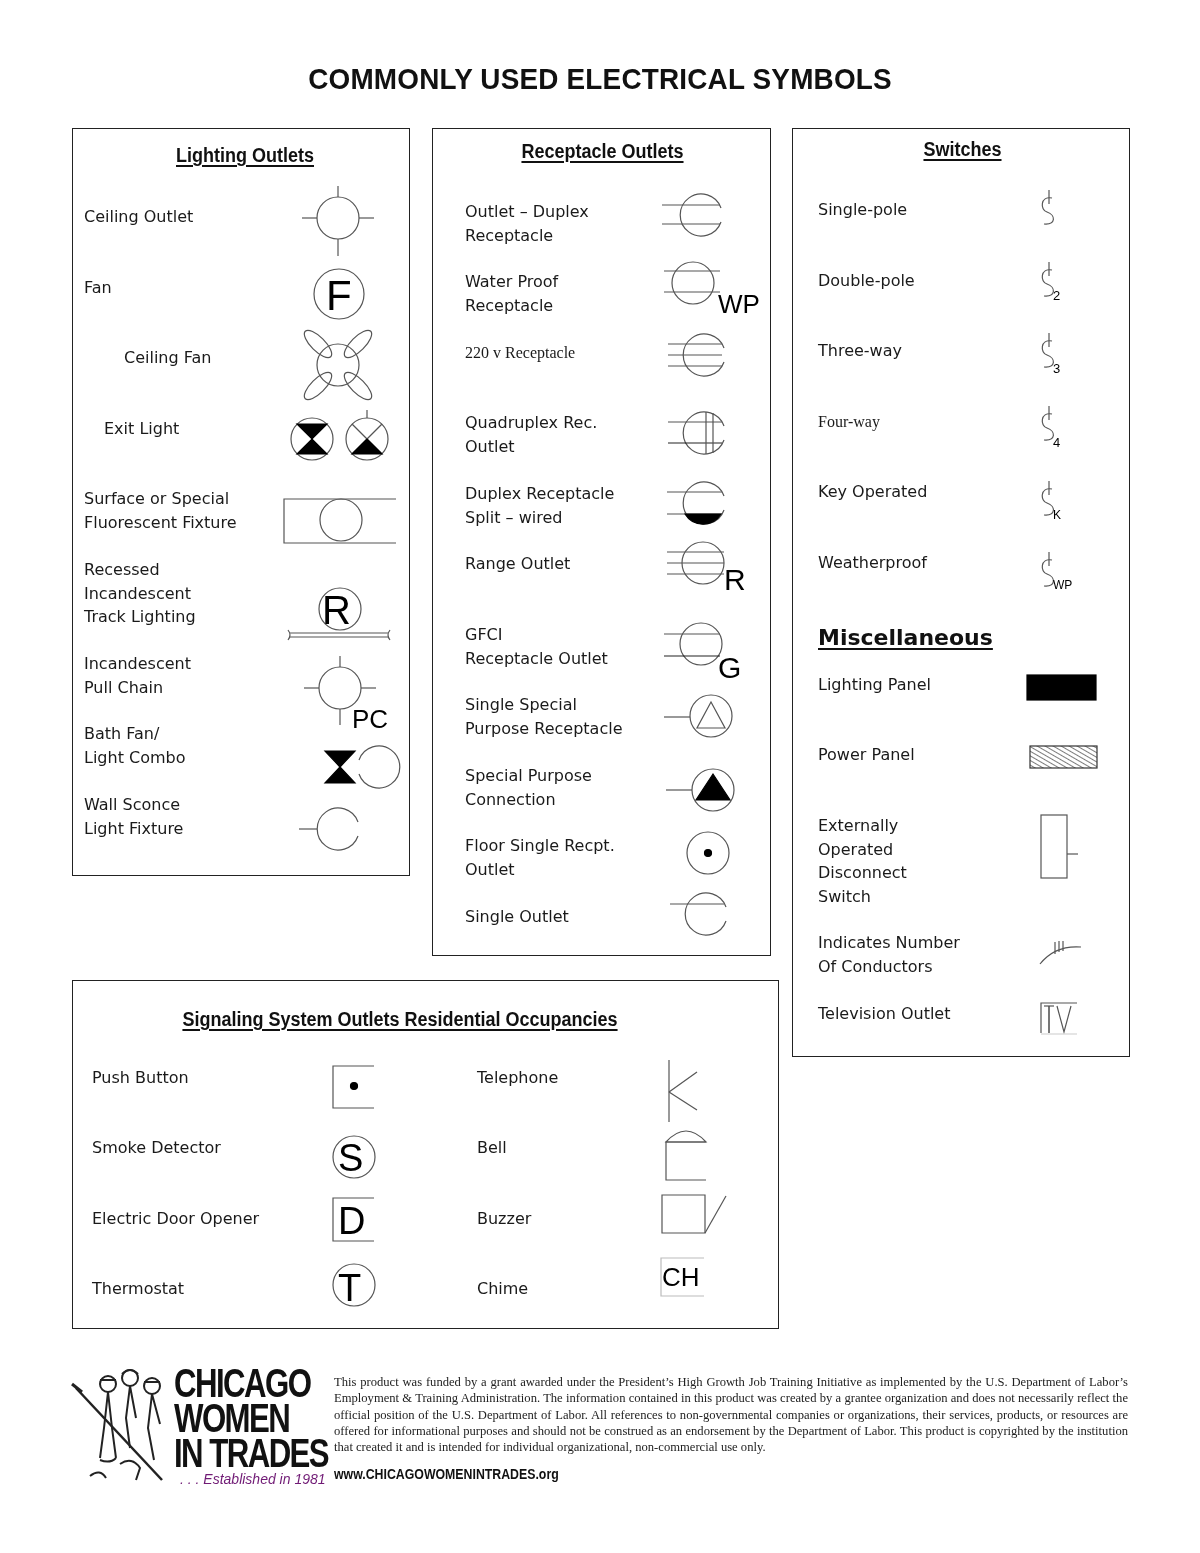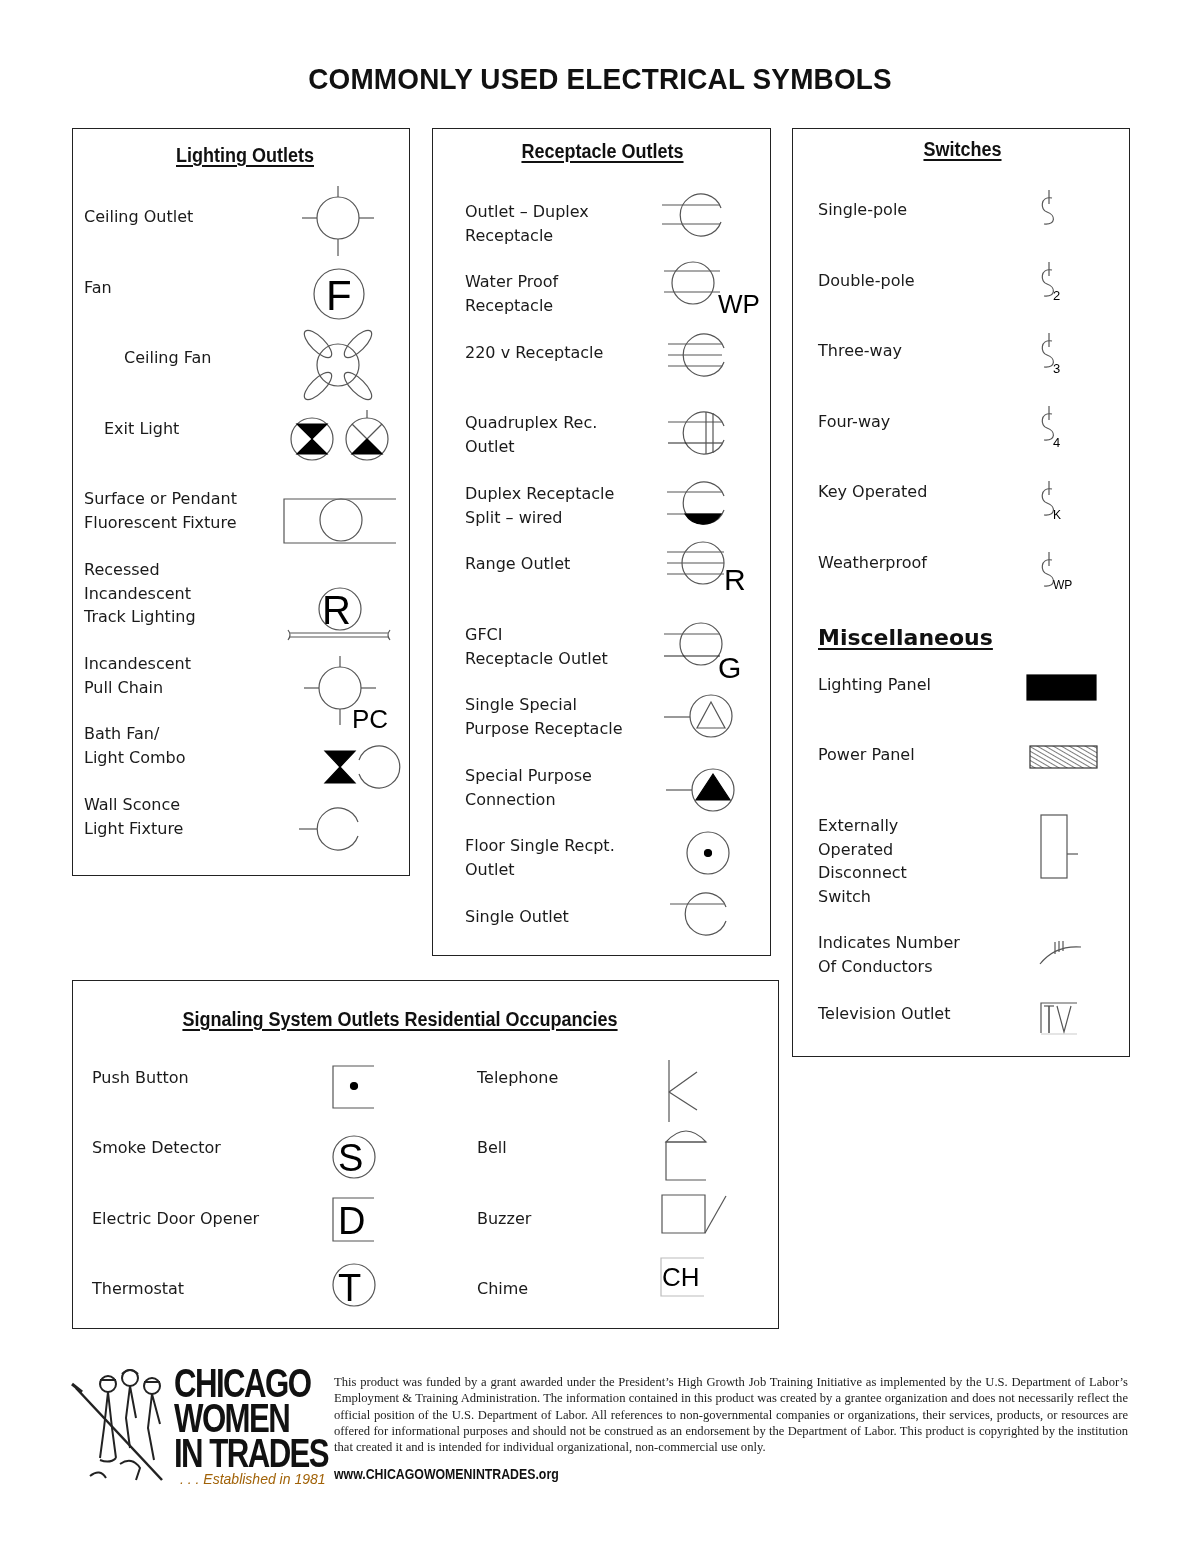--- a/index.html
+++ b/index.html
@@ -8,35 +8,35 @@
   .box { position:absolute; border:1.5px solid #222; box-sizing:border-box; }
   .box-h { position:absolute; font-family:"Liberation Sans", sans-serif; font-weight:bold; font-size:20px; text-decoration:underline; text-underline-offset:3px; transform:scaleX(0.9); transform-origin:center; white-space:nowrap; }
   .lbl { position:absolute; font-size:16px; line-height:23.5px; white-space:pre-line; color:#1a1a1a; }
   .sym { position:absolute; }
   svg { overflow:visible; }
   .misc-h { position:absolute; font-family:"DejaVu Sans", sans-serif; font-weight:bold; font-size:22px; text-decoration:underline; text-underline-offset:3px; }
   .letter { font-family:"Liberation Sans", sans-serif; fill:#000; }
   .footer-text { position:absolute; left:334px; top:1374px; width:794px; font-family:"Liberation Serif", serif; font-size:12.6px; line-height:16.3px; text-align:justify; color:#222; }
   .footer-url { position:absolute; left:334px; top:1466px; font-family:"Liberation Sans", sans-serif; font-weight:bold; font-size:14px; transform:scaleX(0.88); transform-origin:left; color:#111; }
   .logo-text { position:absolute; left:174px; top:1366px; font-family:"Liberation Sans", sans-serif; font-weight:bold; font-size:40px; line-height:35px; letter-spacing:-2px; transform:scaleX(0.78); transform-origin:left; color:#111; }
-  .logo-est { position:absolute; left:180px; top:1471px; font-family:"Liberation Sans", sans-serif; font-style:italic; font-size:14px; color:#a16207; }
+  .logo-est { position:absolute; left:180px; top:1471px; font-family:"Liberation Sans", sans-serif; font-style:italic; font-size:14px; color:#701a75; }
 </style>
 </head>
 <body>
 
 <div class="title">COMMONLY USED ELECTRICAL SYMBOLS</div>
 
 <div class="box" style="left:72px;top:128px;width:338px;height:748px;"></div>
 <div class="box-h" style="left:140px;top:144px;width:210px;text-align:center;">Lighting Outlets</div>
 
 <div class="lbl" style="left:84px;top:205px;">Ceiling Outlet</div>
 <div class="lbl" style="left:84px;top:276px;">Fan</div>
 <div class="lbl" style="left:84px;top:346px;margin-left:40px;">Ceiling Fan</div>
 <div class="lbl" style="left:84px;top:417px;margin-left:20px;">Exit Light</div>
-<div class="lbl" style="left:84px;top:487px;">Surface or Pendant
+<div class="lbl" style="left:84px;top:487px;">Surface or Special
 Fluorescent Fixture</div>
 <div class="lbl" style="left:84px;top:558px;">Recessed
 Incandescent
 Track Lighting</div>
 <div class="lbl" style="left:84px;top:652px;">Incandescent
 Pull Chain</div>
 <div class="lbl" style="left:84px;top:722px;">Bath Fan/
 Light Combo</div>
 <div class="lbl" style="left:84px;top:793px;">Wall Sconce
 Light Fixture</div>
@@ -110,21 +110,21 @@
   </g>
 </svg>
 
 <div class="box" style="left:432px;top:128px;width:339px;height:828px;"></div>
 <div class="box-h" style="left:480px;top:140px;width:245px;text-align:center;">Receptacle Outlets</div>
 
 <div class="lbl" style="left:465px;top:200px;">Outlet – Duplex
 Receptacle</div>
 <div class="lbl" style="left:465px;top:270px;">Water Proof
 Receptacle</div>
-<div class="lbl" style="left:465px;top:341px;">220 v Receptacle</div>
+<div class="lbl" style="left:465px;top:341px;font-family:Liberation Serif, serif;">220 v Receptacle</div>
 <div class="lbl" style="left:465px;top:411px;">Quadruplex Rec.
 Outlet</div>
 <div class="lbl" style="left:465px;top:482px;">Duplex Receptacle
 Split – wired</div>
 <div class="lbl" style="left:465px;top:552px;">Range Outlet</div>
 <div class="lbl" style="left:465px;top:623px;">GFCI
 Receptacle Outlet</div>
 <div class="lbl" style="left:465px;top:693px;">Single Special
 Purpose Receptacle</div>
 <div class="lbl" style="left:465px;top:764px;">Special Purpose
@@ -196,21 +196,21 @@
     <line x1="670" y1="904" x2="724" y2="904"></line>
   </g>
 </svg>
 
 <div class="box" style="left:792px;top:128px;width:338px;height:929px;"></div>
 <div class="box-h" style="left:890px;top:138px;width:145px;text-align:center;">Switches</div>
 
 <div class="lbl" style="left:818px;top:198px;">Single-pole</div>
 <div class="lbl" style="left:818px;top:269px;">Double-pole</div>
 <div class="lbl" style="left:818px;top:339px;">Three-way</div>
-<div class="lbl" style="left:818px;top:410px;">Four-way</div>
+<div class="lbl" style="left:818px;top:410px;font-family:Liberation Serif, serif;">Four-way</div>
 <div class="lbl" style="left:818px;top:480px;">Key Operated</div>
 <div class="lbl" style="left:818px;top:551px;">Weatherproof</div>
 
 <div class="misc-h" style="left:818px;top:625px;">Miscellaneous</div>
 <div class="lbl" style="left:818px;top:673px;">Lighting Panel</div>
 <div class="lbl" style="left:818px;top:743px;">Power Panel</div>
 <div class="lbl" style="left:818px;top:814px;">Externally
 Operated
 Disconnect
 Switch</div>

